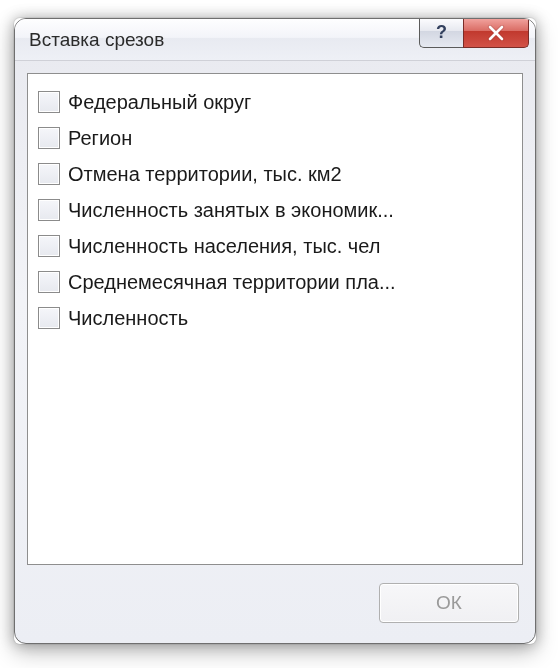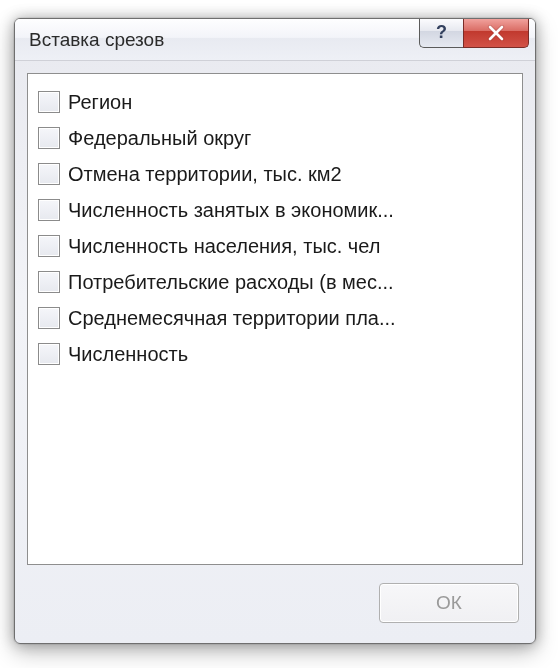--- a/index.html
+++ b/index.html
@@ -24,21 +24,21 @@
       box-shadow:
         0 0 0 1px rgba(0,0,0,0.06),
         0 0 14px rgba(0,0,0,0.28),
         0 8px 22px rgba(0,0,0,0.25);
       overflow: visible;
     }
     .dialog {
       position: absolute;
       inset: 0;
       border: 1px solid #6f6f6f;
-      border-radius: 6px;
+      border-radius: 12px;
       background: linear-gradient(#fafafe, #e9eaf0 4%, #f2f3f7 45%, #eceef4);
       overflow: hidden;
     }
     .titlebar {
       height: 42px;
       display: flex;
       align-items: center;
       padding-left: 14px;
       position: relative;
       background: linear-gradient(#fefeff, #f3f4f9 45%, #e8eaf1 46%, #eef0f6);
@@ -168,41 +168,37 @@
             </svg>
           </div>
         </div>
       </div>
 
       <div class="client">
         <div class="list-panel">
 
           <div class="item">
             <div class="chk"></div>
+            <span class="label">Федеральный округ</span>
+          </div>
+          <div class="item">
+            <div class="chk"></div>
             <span class="label">Регион</span>
           </div>
           <div class="item">
             <div class="chk"></div>
-            <span class="label">Федеральный округ</span>
-          </div>
-          <div class="item">
-            <div class="chk"></div>
             <span class="label">Отмена территории, тыс. км2</span>
           </div>
           <div class="item">
             <div class="chk"></div>
             <span class="label">Численность занятых в экономик...</span>
           </div>
           <div class="item">
             <div class="chk"></div>
             <span class="label">Численность населения, тыс. чел</span>
-          </div>
-          <div class="item">
-            <div class="chk"></div>
-            <span class="label">Потребительские расходы (в мес...</span>
           </div>
           <div class="item">
             <div class="chk"></div>
             <span class="label">Среднемесячная территории пла...</span>
           </div>
           <div class="item">
             <div class="chk"></div>
             <span class="label">Численность</span>
           </div>
 

